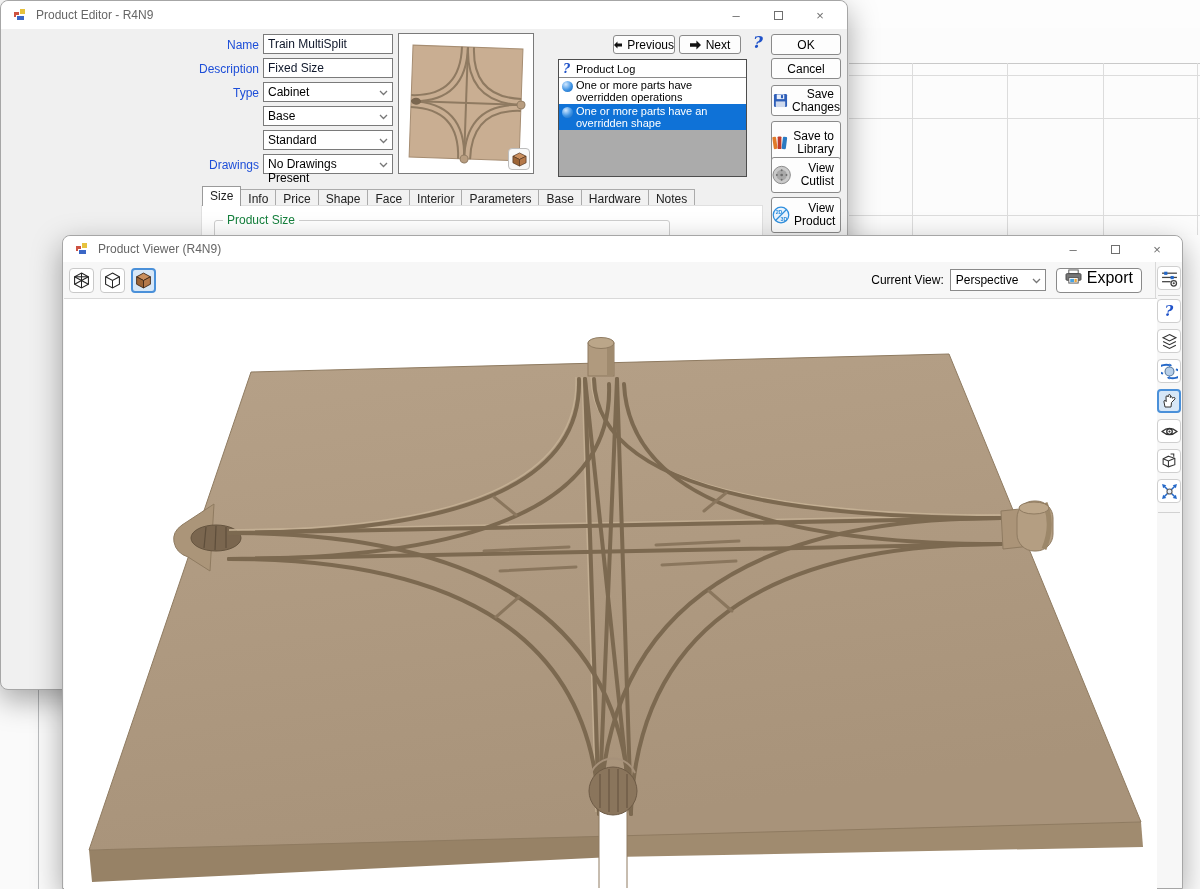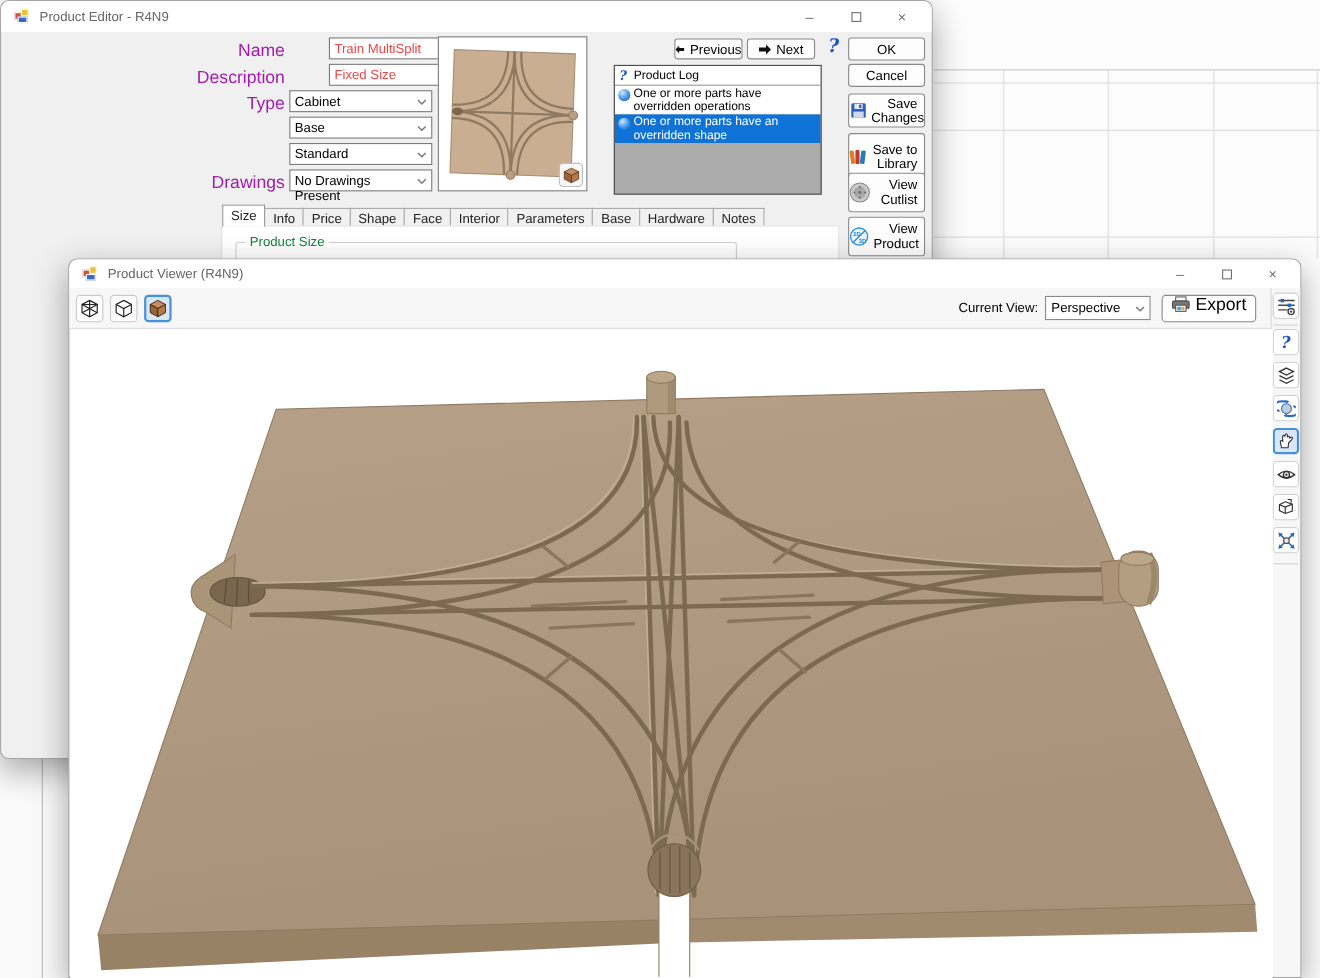--- a/index.html
+++ b/index.html
@@ -21,23 +21,23 @@
   .titlebar .t-icon{width:16px;height:16px;margin:0 8px 0 11px;position:relative;flex:0 0 auto;}
   .titlebar .t-text{font-size:12px;color:#666;}
   .win-controls{margin-left:auto;display:flex;align-items:center;height:100%;}
   .wc{width:42px;height:100%;display:flex;align-items:center;justify-content:center;color:#6f6f6f;font-size:13px;}
   .wc .sq{width:9px;height:9px;border:1px solid #6f6f6f;display:block;}
   .appicon-r{position:absolute;left:1px;top:4px;width:7px;height:7px;background:#cd5242;border:1px solid #fff;}
   .appicon-y{position:absolute;left:7px;top:1px;width:7px;height:7px;background:#e7c23d;border:1px solid #fff;}
   .appicon-b{position:absolute;left:4px;top:8px;width:9px;height:6px;background:#3b67c6;border:1px solid #fff;}
 
   
-  .fld-label{position:absolute;font-size:16px;color:#a21caf;text-align:right;width:90px;}
+  .fld-label{position:absolute;font-size:12px;color:#1d4ed8;text-align:right;width:90px;}
   .tbox{position:absolute;width:130px;height:20px;background:#fff;border:1px solid #7a7a7a;
-        font-size:12px;padding:1px 4px;color:#ef4444;margin-left:36px;}
+        font-size:12px;padding:1px 4px;color:#0f172a;}
   .combo{position:absolute;width:130px;height:20px;background:#fff;border:1px solid #7a7a7a;
          font-size:12px;padding:2px 18px 2px 4px;color:#000;}
   .combo svg{position:absolute;right:4px;top:7px;}
   .thumb{position:absolute;left:397px;top:32px;width:136px;height:141px;background:#fff;border:1px solid #7a7a7a;}
   .thumb-cube-btn{position:absolute;right:3px;bottom:3px;width:22px;height:22px;background:#f8f8f8;
                   border:1px solid #bdbdbd;border-radius:4px;display:flex;align-items:center;justify-content:center;}
 
   .btn{position:absolute;background:#fdfdfd;border:1px solid #8a8a8a;border-radius:3px;
        font-size:12px;color:#000;display:flex;align-items:center;justify-content:center;}
   .btn-ico{display:flex;align-items:center;gap:5px;}

